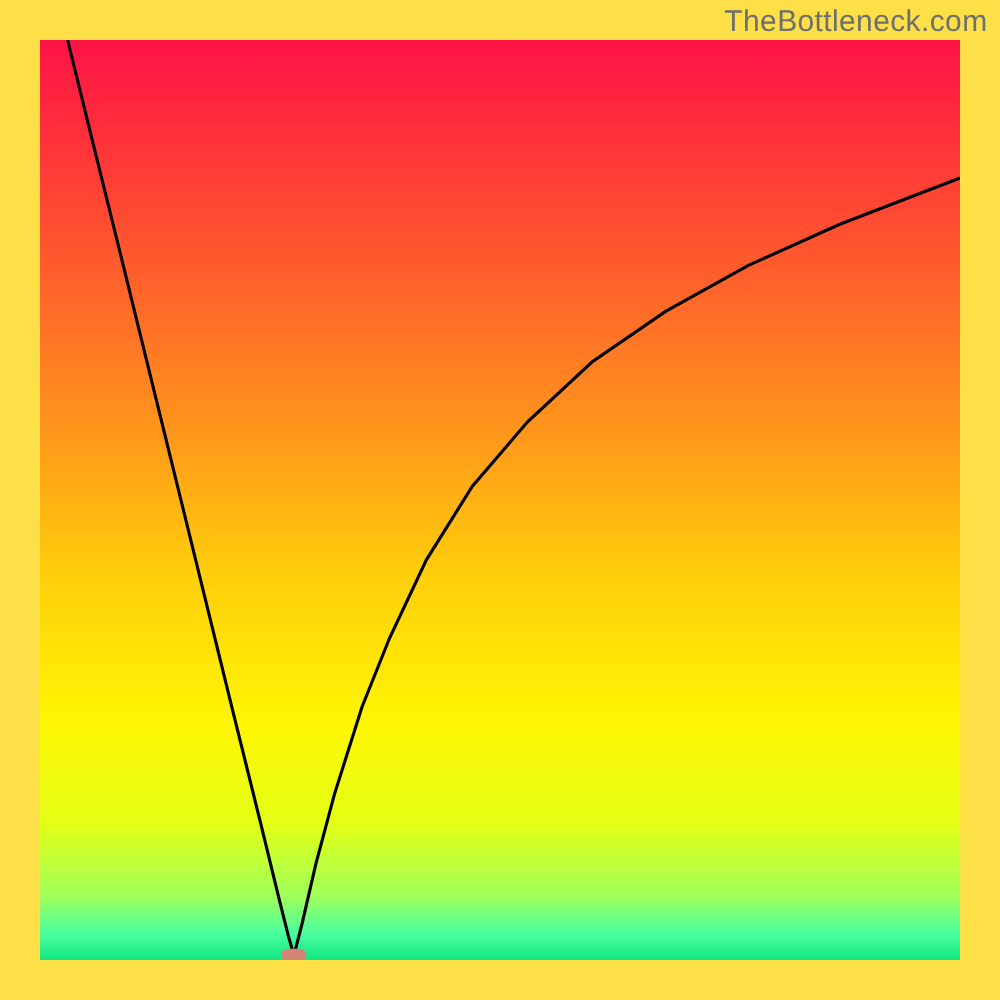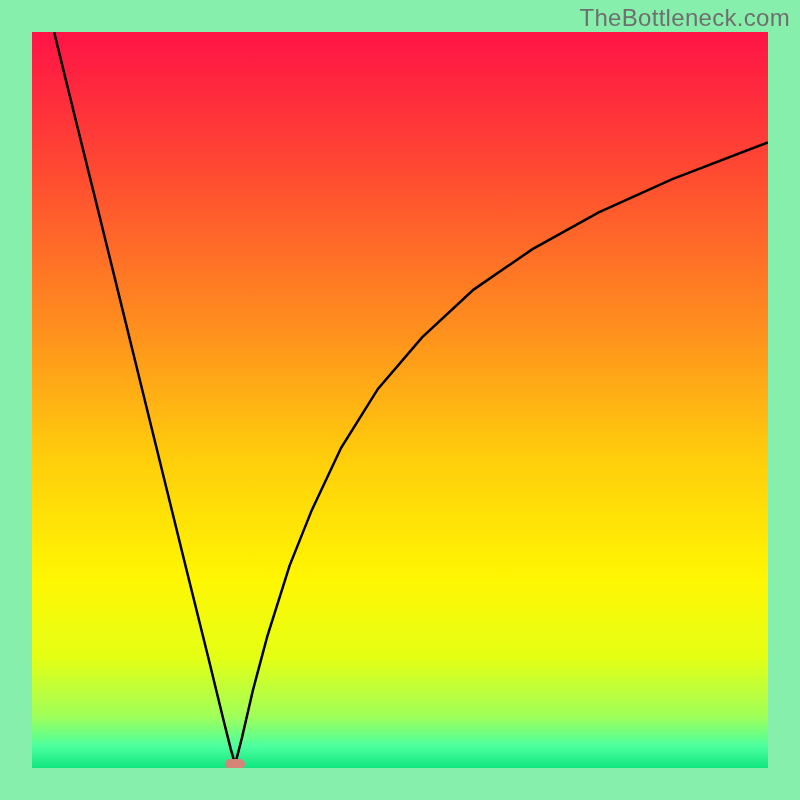--- a/index.html
+++ b/index.html
@@ -9,21 +9,21 @@
     height: 800px;
     overflow: hidden;
     background: #000;
   }
   .frame {
     position: absolute;
     left: 0;
     top: 0;
     width: 800px;
     height: 800px;
-    background: #86efac;
+    background: #fde047;
   }
   .plot {
     position: absolute;
     left: 32px;
     top: 32px;
     width: 736px;
     height: 736px;
     overflow: hidden;
   }
   .grad {

